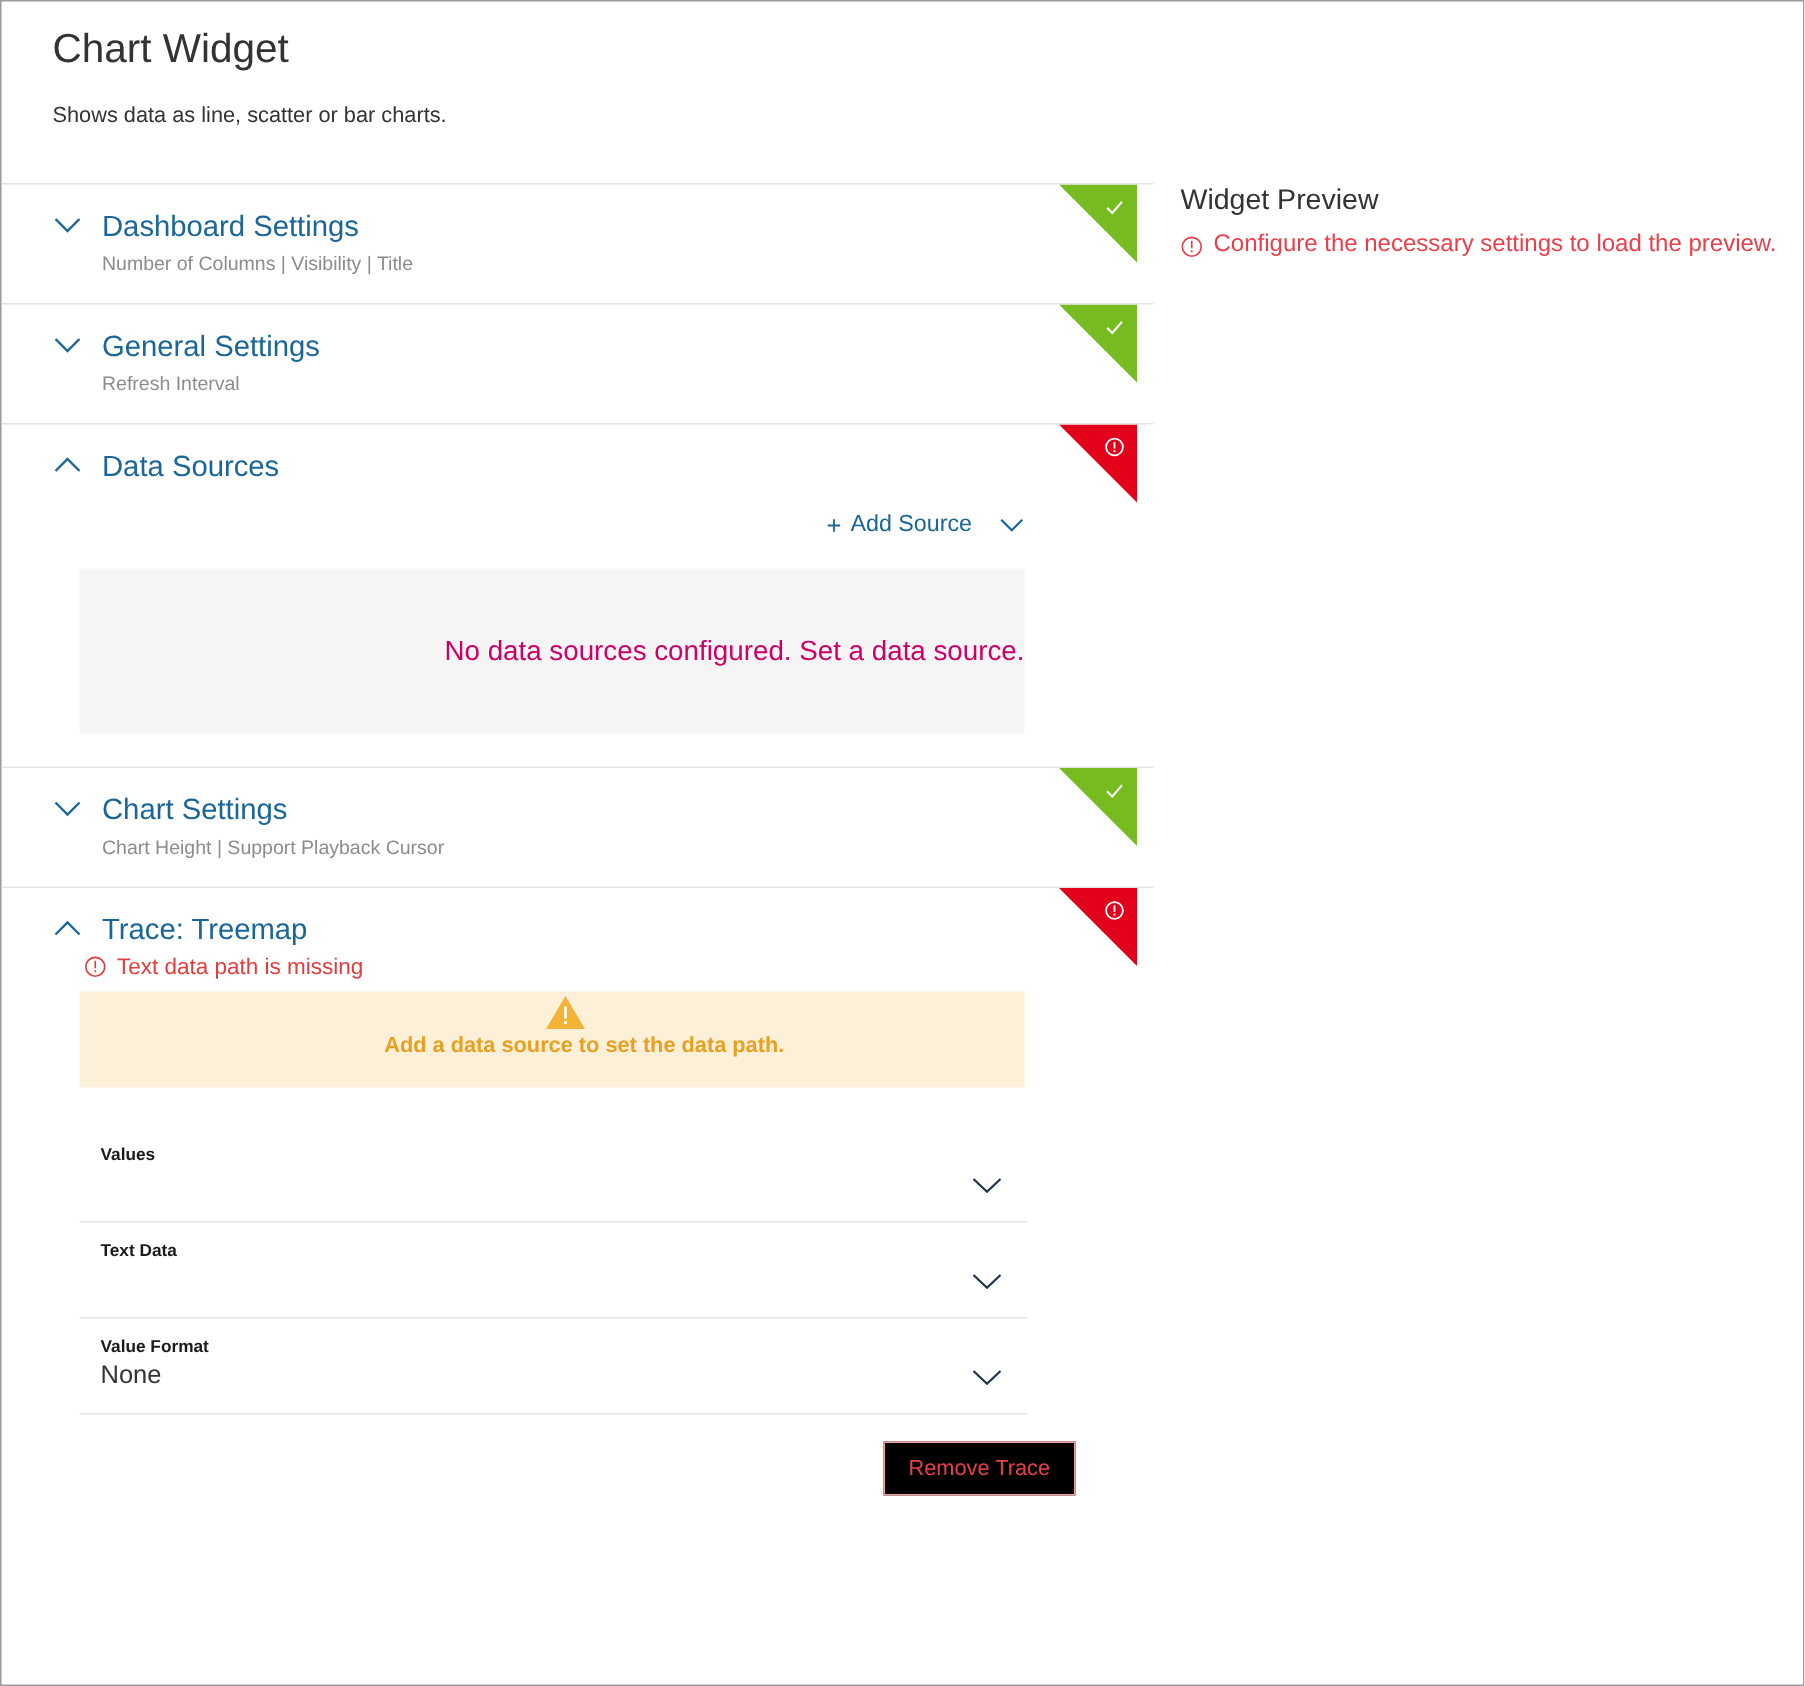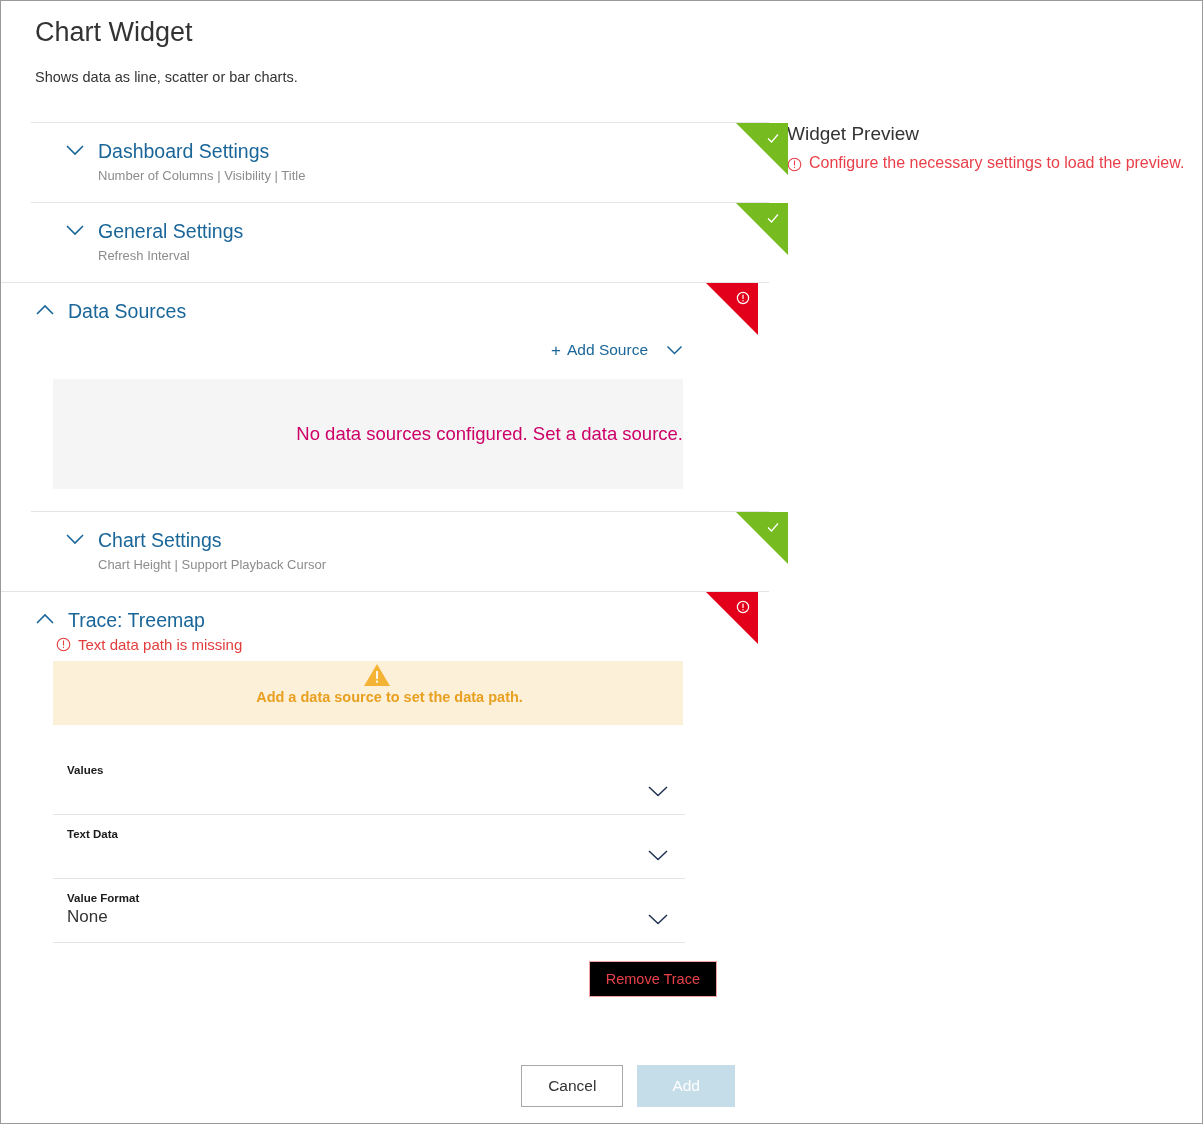--- a/index.html
+++ b/index.html
@@ -89,21 +89,21 @@
     font-weight: 400;
     white-space: nowrap;
   }
   .section-sub {
     font-size: 13px;
     color: #8c8c8c;
     line-height: 17px;
     margin-top: 4px;
     white-space: nowrap;
   }
-  .section.collapsed { height: 80px; margin-left: 30px; }
+  .section.collapsed { height: 80px; }
 
   
   .corner-flag {
     position: absolute;
     top: 0;
     left: 705px;
     width: 52px;
     height: 52px;
     pointer-events: none;
   }
@@ -505,24 +505,20 @@
               </span>
             </div>
           </div>
 
           <div class="remove-row">
             <button class="btn-remove">Remove Trace</button>
           </div>
         </div>
       </div>
 
-      <div class="footer">
-        <button class="btn btn-cancel">Cancel</button>
-        <button class="btn btn-add">Add</button>
-      </div>
 
     </div>
 
     <div class="right-col">
       <div class="preview-title">Widget Preview</div>
       <div class="preview-msg">
         <span class="ic">
           <svg width="15" height="15" viewBox="0 0 15 15">
             <circle cx="7.5" cy="7.5" r="6.3" fill="none" stroke="#e8404a" stroke-width="1.1"></circle>
             <rect x="6.95" y="3.5" width="1.1" height="5" fill="#e8404a"></rect>

